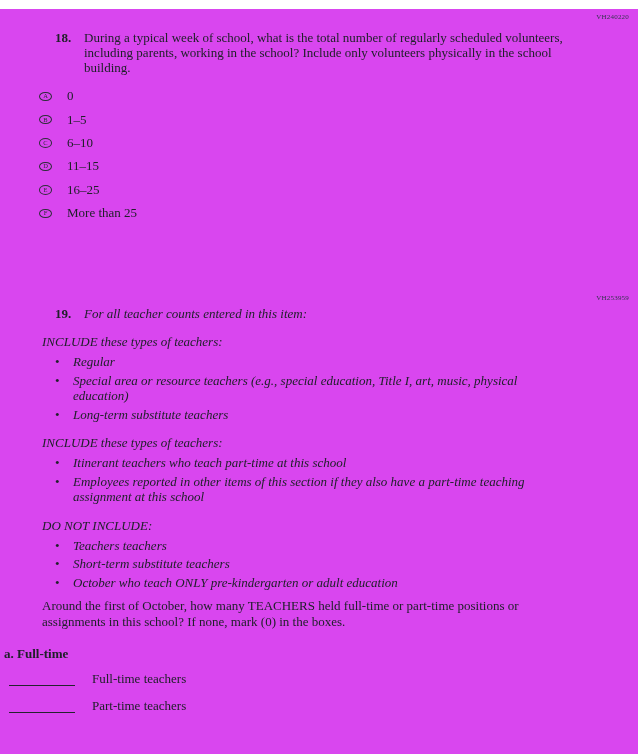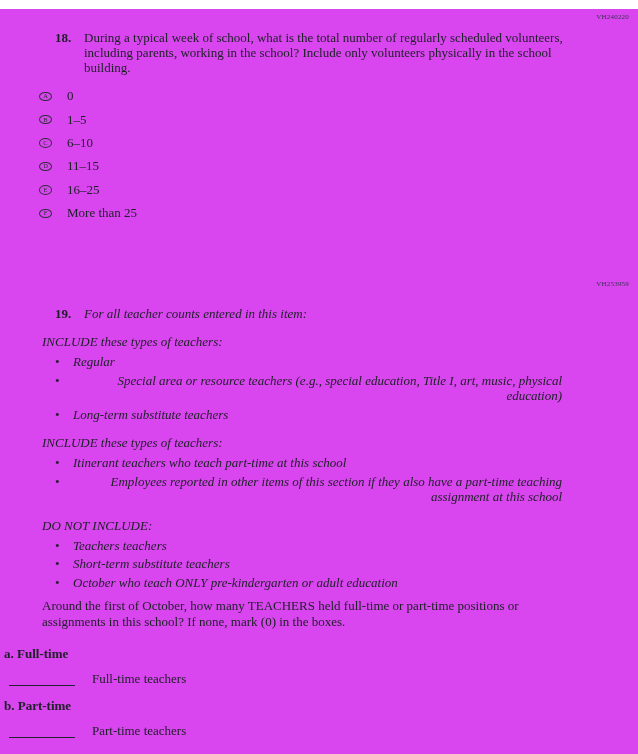--- a/index.html
+++ b/index.html
@@ -12,21 +12,21 @@
     font-family:"Liberation Serif","DejaVu Serif",serif;
     overflow:hidden;
     margin-top:9px;
   }
   .code {
     position:absolute; right:9px;
     font-size:7px; letter-spacing:.2px;
     color:#34344e;
   }
   .code-18 { top:4px; }
-  .code-19 { top:271px; }
+  .code-19 { top:285px; }
 
   .q18 { position:absolute; left:13px; top:21px; width:575px; }
   .q19 { position:absolute; left:13px; top:297px; width:575px; }
 
   .q-row { display:flex;justify-content:flex-end; }
   .q-num {
     flex:none; width:29px;
     font-weight:700; font-size:13px; line-height:15.2px;
   }
   .q-text {
@@ -53,21 +53,21 @@
     font-size:13px; line-height:15.2px;
     width:520px;
   }
   .instr-head { margin:13px 0 5px 0; }
   .bullet { display:flex; margin-bottom:3.5px; }
   .bullet::before {
     content:"\2022";
     flex:none; margin-left:13px; width:18px;
     font-style:normal;
   }
-  .b-text { max-width:490px;text-align:right; }
+  .b-text { max-width:490px; }
   .closing {
     font-style:normal;
     margin-top:8px; width:480px;
   }
   .closing .it { }
 
   .answers { position:absolute; left:4px; top:637px; font-size:13px; }
   .ans-label { font-weight:700; line-height:15px; }
   .ans-row { display:flex; align-items:flex-end; margin:10px 0 12px 0; line-height:15px; }
   .blank {
@@ -159,20 +159,19 @@
       <p class="closing"><span>Around the first of October, how many TEACHERS held full-time or part-time positions or assignments in this school?</span> <span class="it">If none, mark (0) in the boxes.</span></p>
     </div>
   </section>
 
   <div class="answers">
     <p class="ans-label">a. Full-time</p>
     <div class="ans-row">
       <span class="blank"></span>
       <span>Full-time teachers</span>
     </div>
-    <p class="ans-label">b. Part-time</p>
     <div class="ans-row">
       <span class="blank"></span>
       <span>Part-time teachers</span>
     </div>
   </div>
 
 </div>
 
 </body></html>

